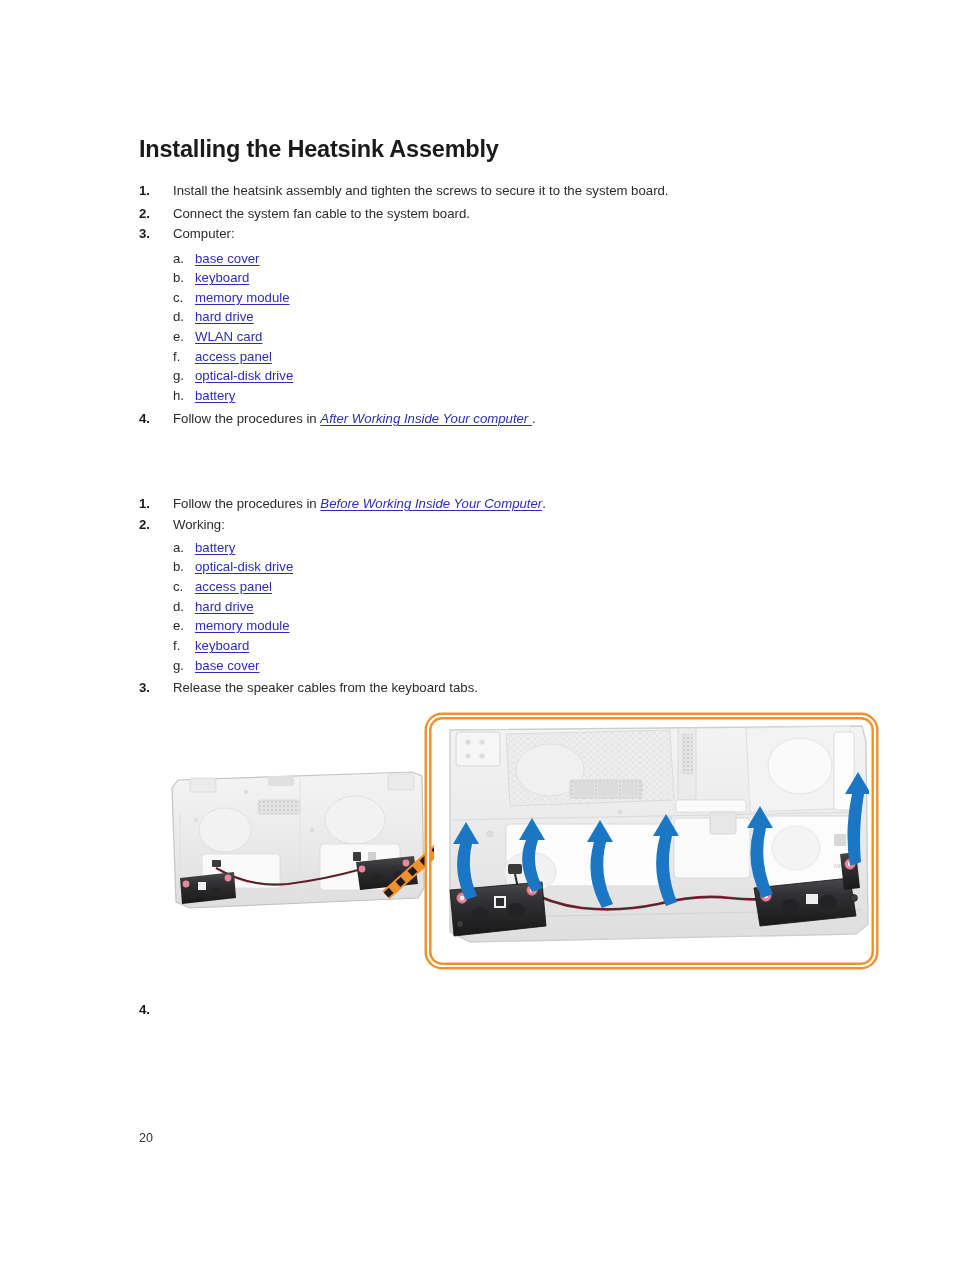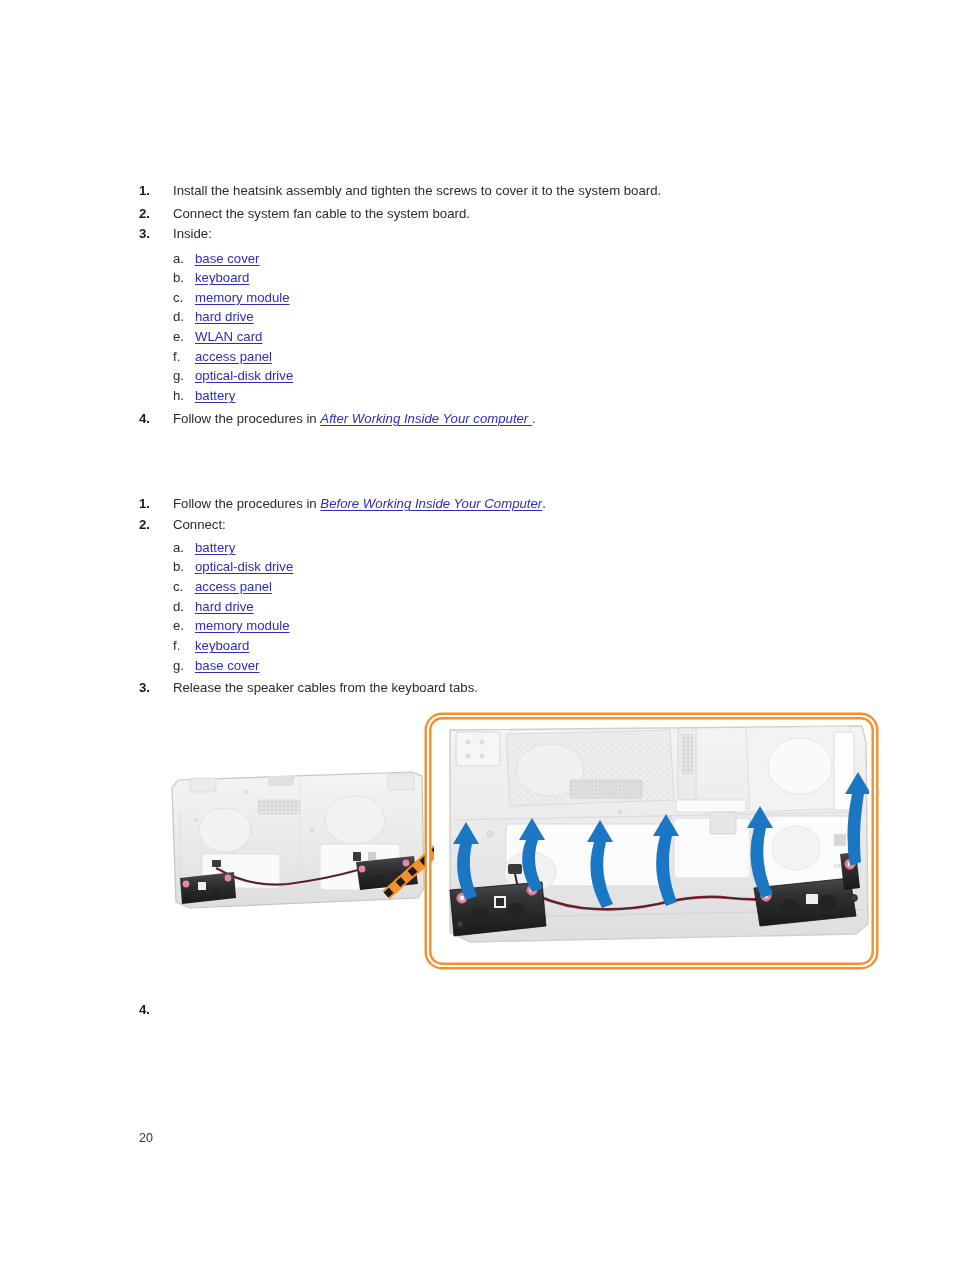--- a/index.html
+++ b/index.html
@@ -98,32 +98,33 @@
     width: 730px;
     height: 275px;
   }
   .figure svg { display: block; }
 </style>
 </head>
 <body>
 
 <div class="page">
 
+  <h2 class="section-heading" id="heading-install">Installing the Heatsink Assembly</h2>
 
   <div class="step" style="left:139px; top:181px;">
     <span class="marker num-marker">1.</span>
-    <span class="body num-body">Install the heatsink assembly and tighten the screws to cover it to the system board.</span>
+    <span class="body num-body">Install the heatsink assembly and tighten the screws to secure it to the system board.</span>
   </div>
   <div class="step" style="left:139px; top:204px;">
     <span class="marker num-marker">2.</span>
     <span class="body num-body">Connect the system fan cable to the system board.</span>
   </div>
   <div class="step" style="left:139px; top:224px;">
     <span class="marker num-marker">3.</span>
-    <span class="body num-body">Inside:</span>
+    <span class="body num-body">Computer:</span>
   </div>
 
   <div class="sub" style="left:173px; top:249px;">
     <span class="marker">a.</span>
     <span class="body"><a class="doclink" href="#">base cover</a></span>
   </div>
   <div class="sub" style="left:173px; top:268px;">
     <span class="marker">b.</span>
     <span class="body"><a class="doclink" href="#">keyboard</a></span>
   </div>
@@ -157,21 +158,21 @@
     <span class="body num-body"><span>Follow the procedures in </span><a class="doclink ital" href="#">After Working Inside Your computer </a><span>.</span></span>
   </div>
 
 
   <div class="step" style="left:139px; top:494px;">
     <span class="marker num-marker">1.</span>
     <span class="body num-body"><span>Follow the procedures in </span><a class="doclink ital" href="#">Before Working Inside Your Computer</a><span>.</span></span>
   </div>
   <div class="step" style="left:139px; top:515px;">
     <span class="marker num-marker">2.</span>
-    <span class="body num-body">Connect:</span>
+    <span class="body num-body">Working:</span>
   </div>
 
   <div class="sub" style="left:173px; top:538px;">
     <span class="marker">a.</span>
     <span class="body"><a class="doclink" href="#">battery</a></span>
   </div>
   <div class="sub" style="left:173px; top:557px;">
     <span class="marker">b.</span>
     <span class="body"><a class="doclink" href="#">optical-disk drive</a></span>
   </div>

